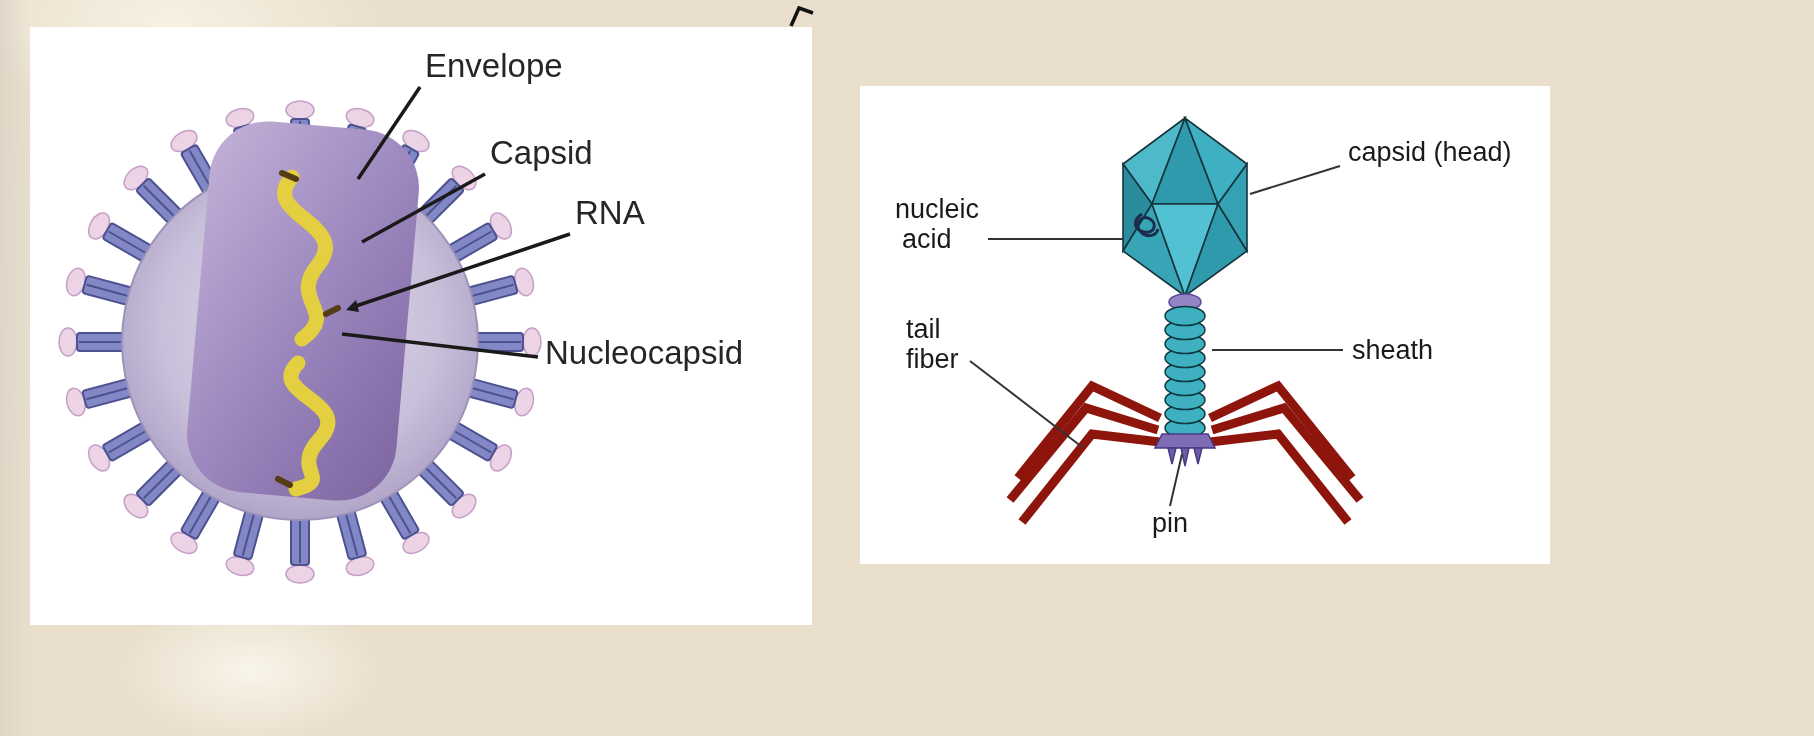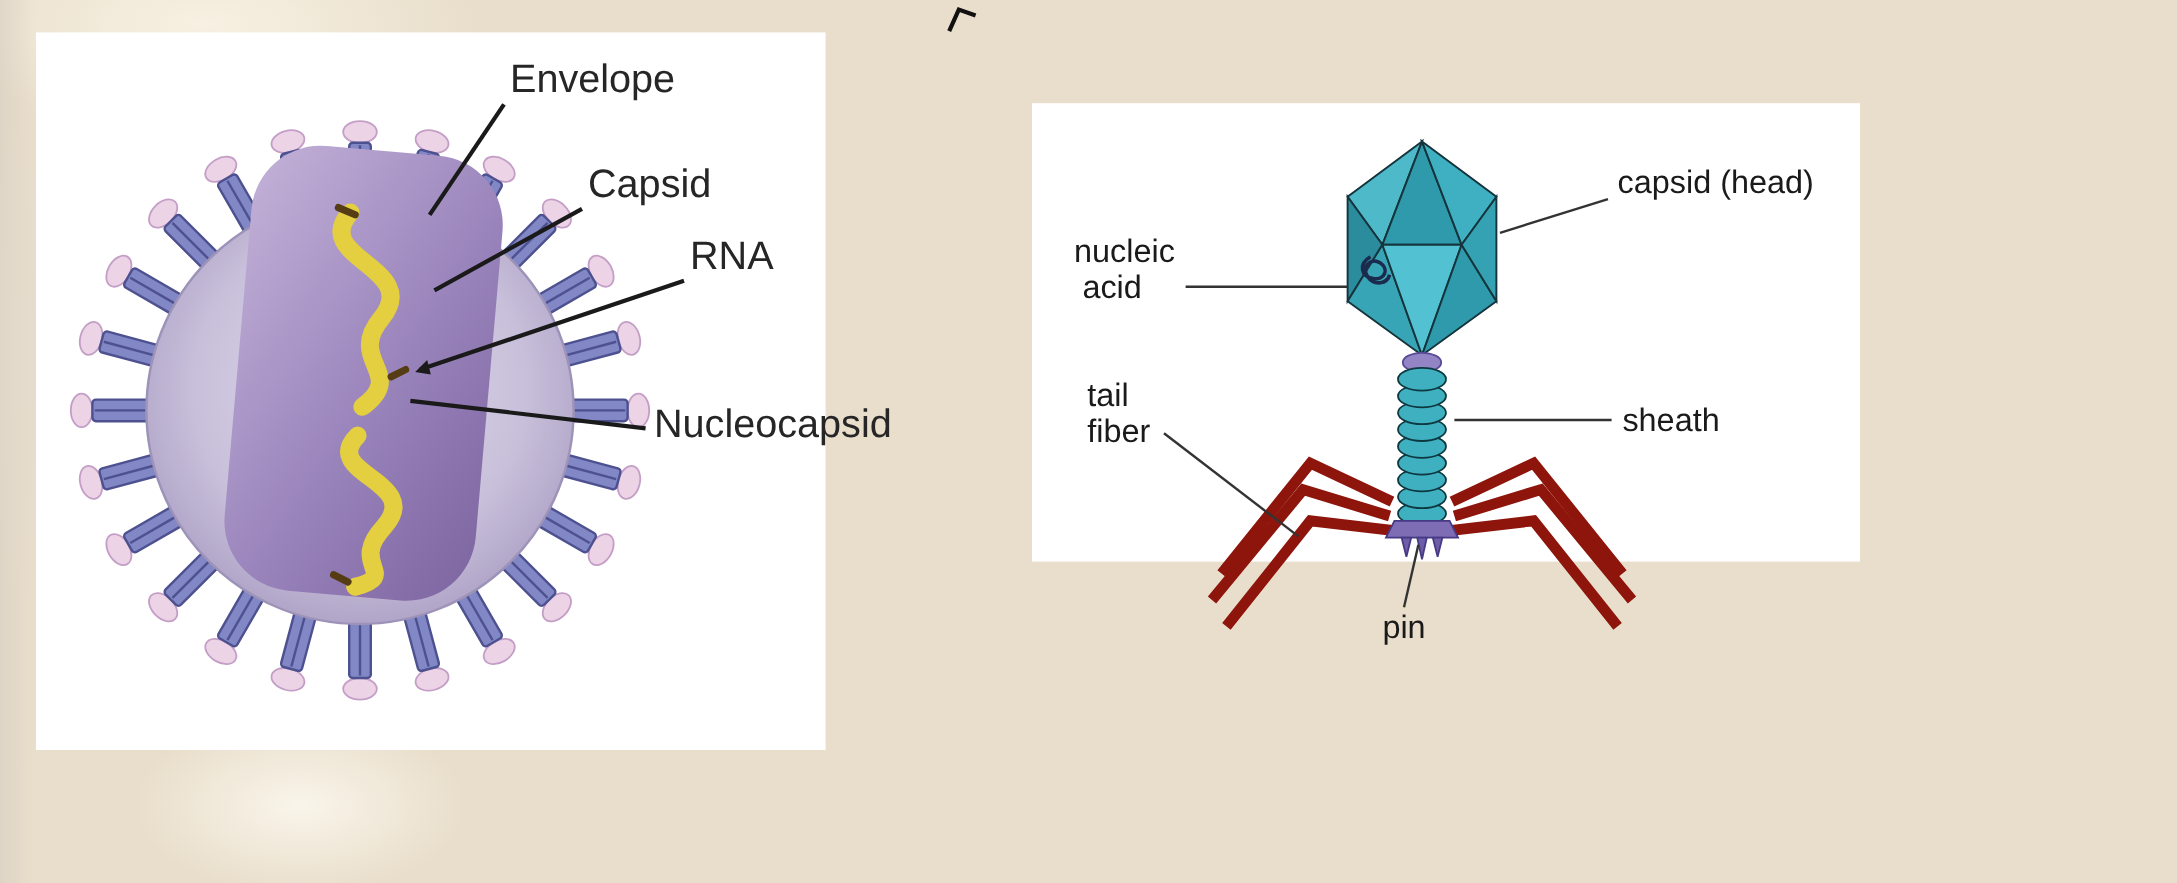--- a/index.html
+++ b/index.html
@@ -11,22 +11,22 @@
   .blob { position:absolute; pointer-events:none; }
   .blob1 { left:-60px; top:-70px; width:460px; height:180px;
     background:radial-gradient(ellipse at center, rgba(248,242,228,0.95), rgba(248,242,228,0) 70%); }
   .blob2 { left:0; top:0; width:28px; height:736px;
     background:linear-gradient(to right, rgba(214,205,194,0.55), rgba(214,205,194,0)); }
   .blob3 { left:110px; top:596px; width:280px; height:150px;
     background:radial-gradient(ellipse at center, rgba(250,246,236,0.95), rgba(250,246,236,0) 70%); }
   .blob4 { left:-30px; top:80px; width:130px; height:430px;
     background:radial-gradient(ellipse at center, rgba(226,218,206,0.6), rgba(226,218,206,0) 70%); }
   .panel { position:absolute; background:#ffffff; }
-  .panel-left  { left:30px;  top:27px; width:658px; height:598px; }
-  .panel-right { left:860px; top:86px; width:690px; height:382px; }
+  .panel-left  { left:30px;  top:27px; width:782px; height:598px; }
+  .panel-right { left:860px; top:86px; width:690px; height:478px; }
   .stray { position:absolute; left:788px; top:4px; }
   svg { display:block; }
   .l-label { font-size:33px; fill:#262626; }
   .r-label { font-size:27px; fill:#1a1a1a; }
   .l-line  { stroke:#1a1a1a; stroke-width:3.5; }
   .r-line  { stroke:#333333; stroke-width:2; }
 </style>
 </head>
 <body>
 

